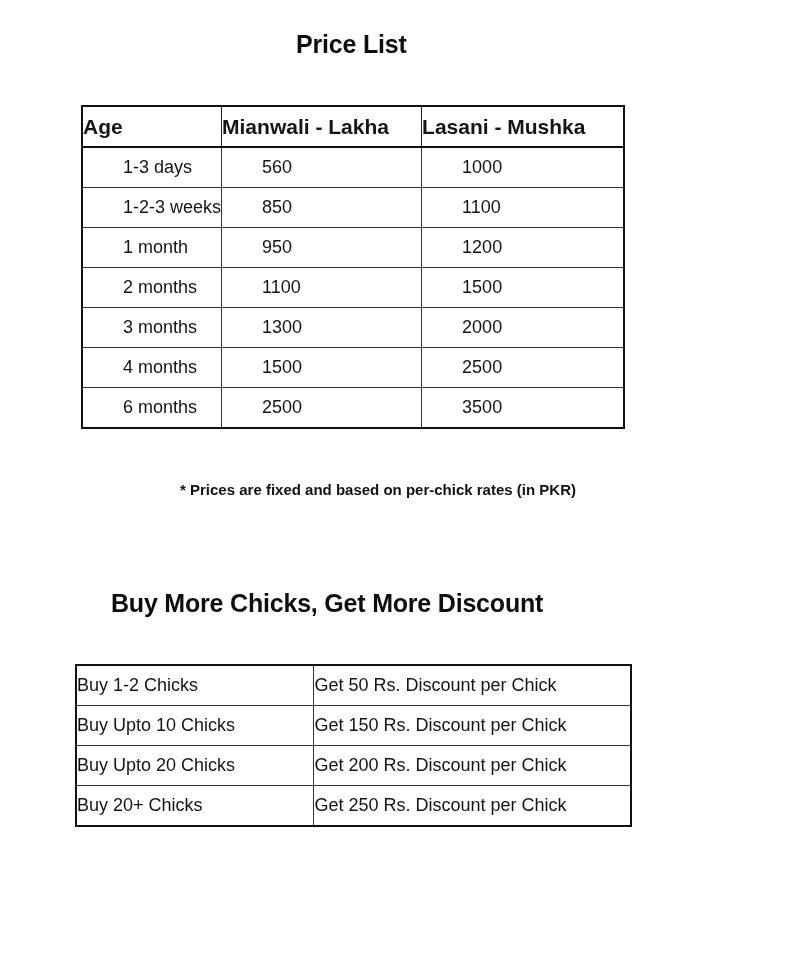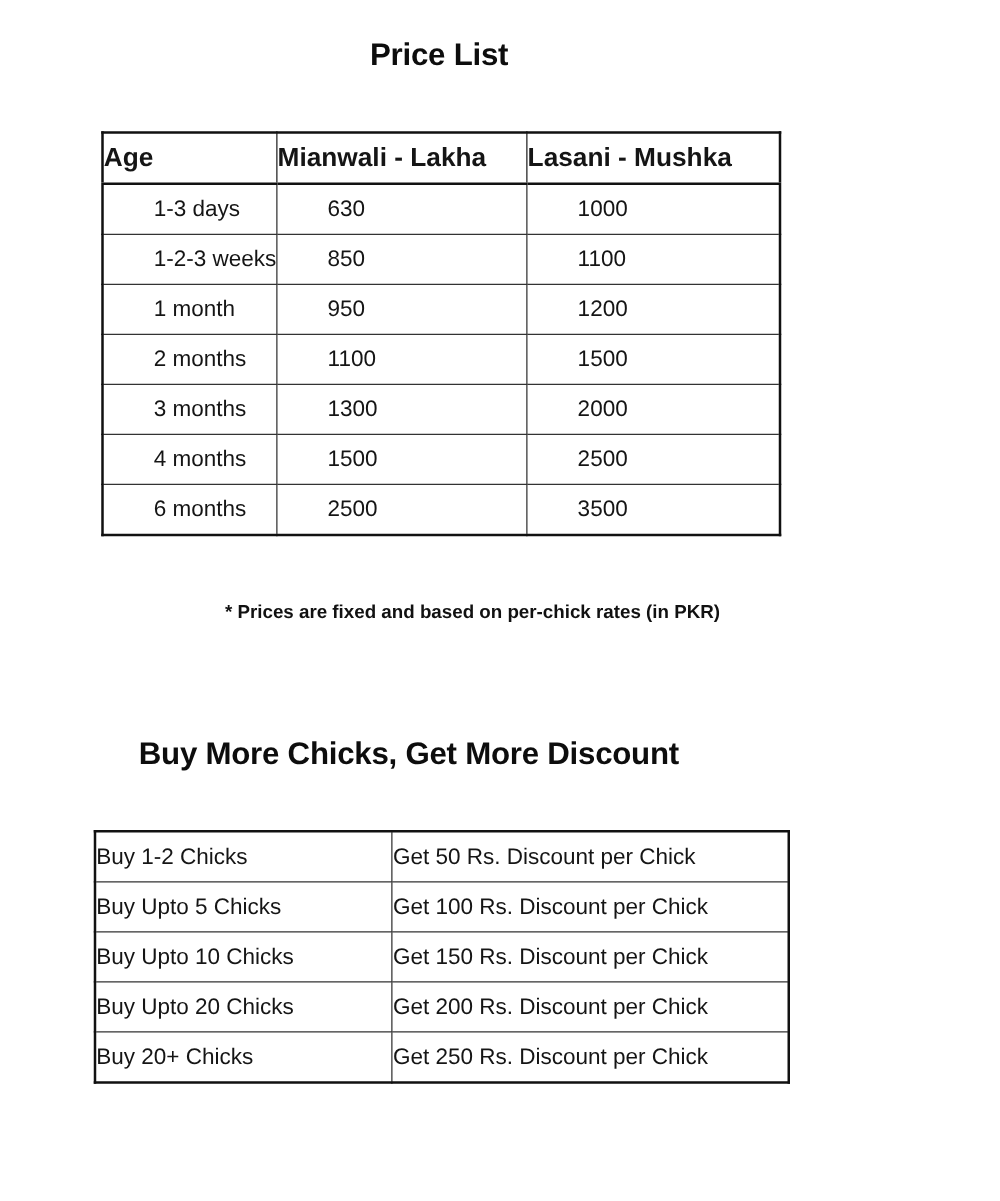--- a/index.html
+++ b/index.html
@@ -105,21 +105,21 @@
   <thead>
     <tr>
       <th>Age</th>
       <th>Mianwali - Lakha</th>
       <th>Lasani - Mushka</th>
     </tr>
   </thead>
   <tbody>
     <tr>
       <td>1-3 days</td>
-      <td>630</td>
+      <td>560</td>
       <td>1000</td>
     </tr>
     <tr>
       <td>1-2-3 weeks</td>
       <td>850</td>
       <td>1100</td>
     </tr>
     <tr>
       <td>1 month</td>
       <td>950</td>
@@ -156,24 +156,20 @@
   <colgroup>
       <col class="d1">
       <col class="d2">
     </colgroup>
   <tbody>
     <tr>
       <td>Buy 1-2 Chicks</td>
       <td>Get 50 Rs. Discount per Chick</td>
     </tr>
     <tr>
-      <td>Buy Upto 5 Chicks</td>
-      <td>Get 100 Rs. Discount per Chick</td>
-    </tr>
-    <tr>
       <td>Buy Upto 10 Chicks</td>
       <td>Get 150 Rs. Discount per Chick</td>
     </tr>
     <tr>
       <td>Buy Upto 20 Chicks</td>
       <td>Get 200 Rs. Discount per Chick</td>
     </tr>
     <tr>
       <td>Buy 20+ Chicks</td>
       <td>Get 250 Rs. Discount per Chick</td>

